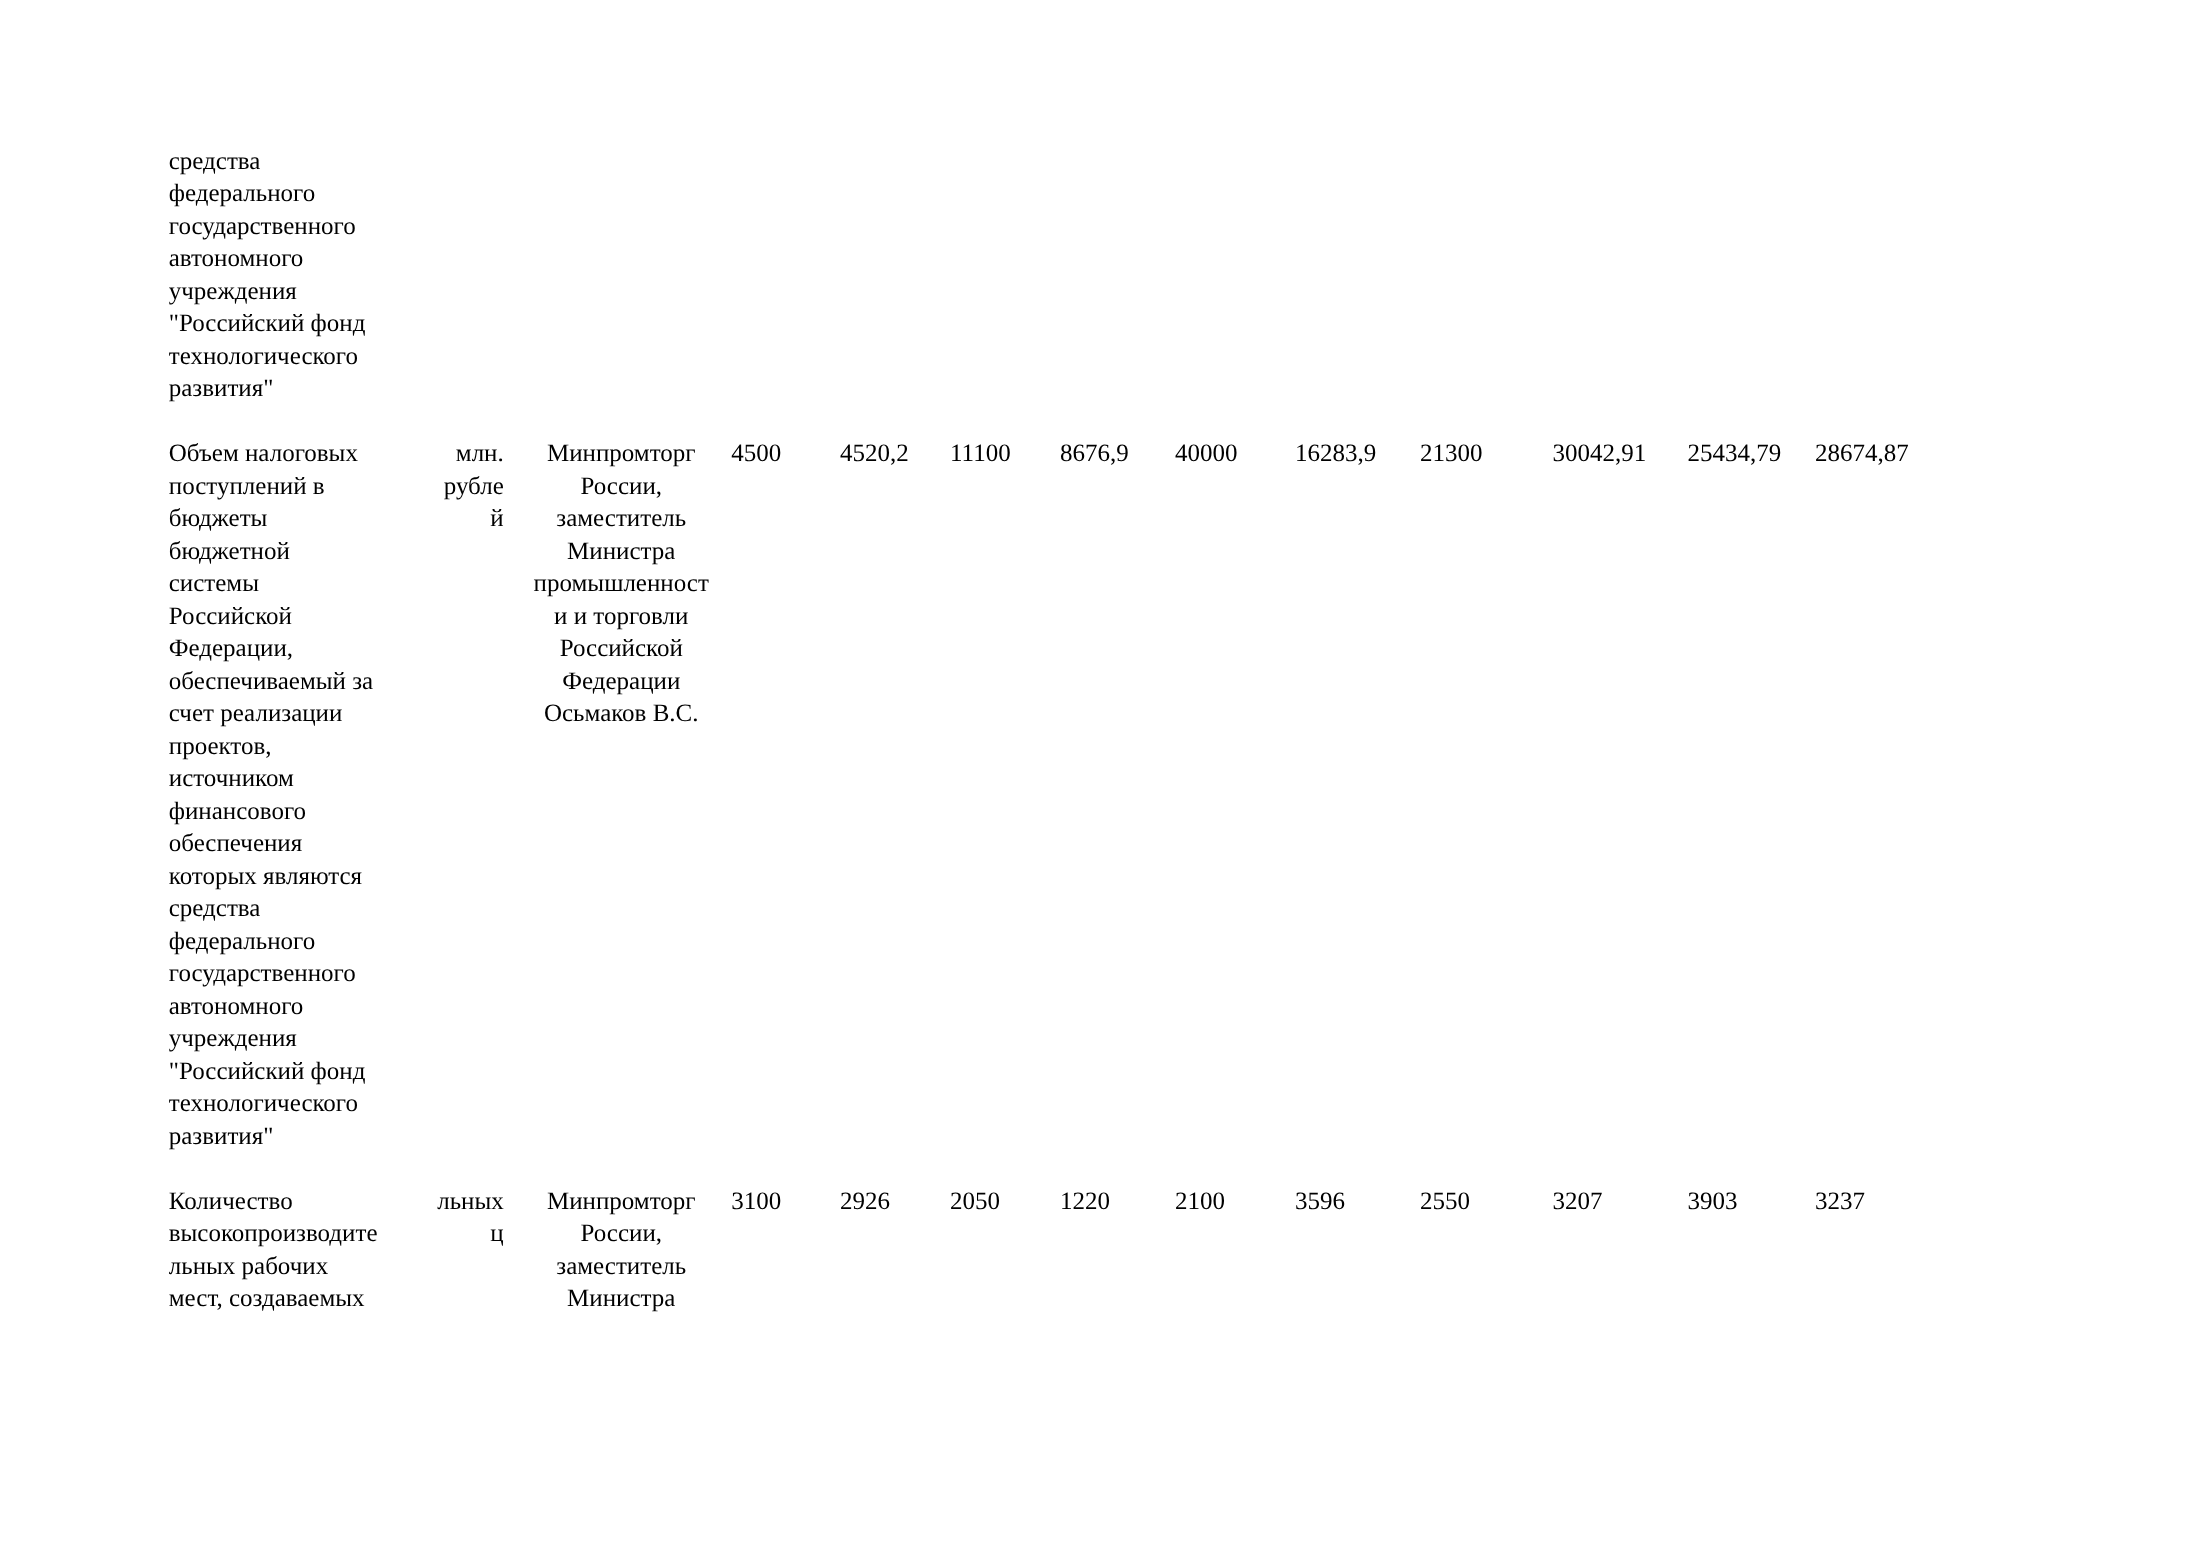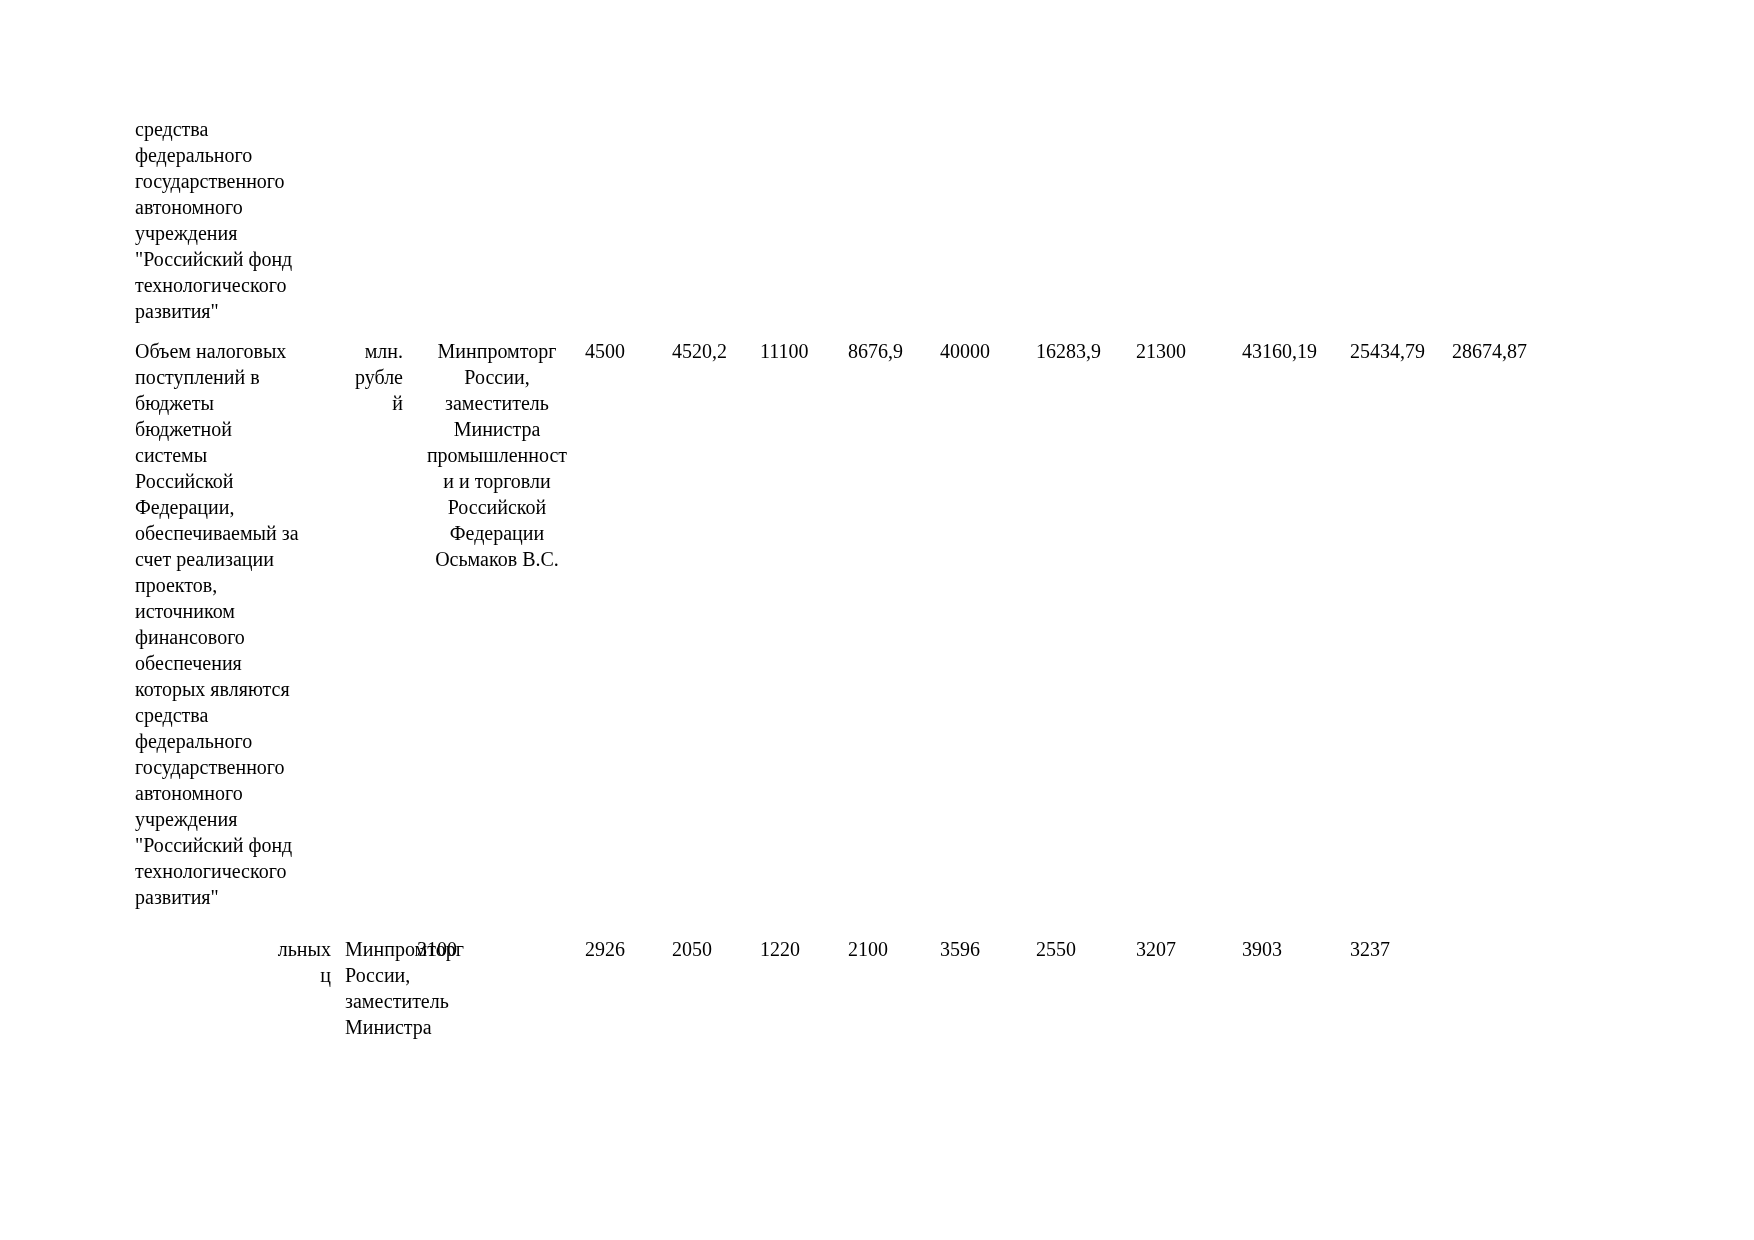--- a/index.html
+++ b/index.html
@@ -16,21 +16,21 @@
     padding: 116px 0 0 135px;
     overflow: hidden;
   }
   .doc-table { width: 1425px; }
   .row {
     display: grid;
     grid-template-columns: 210px 72px 168px 87px 88px 88px 92px 96px 100px 106px 108px 102px 108px;
     align-items: start;
   }
   .row-1 { margin-top: 0; }
-  .row-2 { margin-top: 14px; }
+  .row-2 { margin-top: 26px; }
   .row-3 { margin-top: 26px; }
   .cell { white-space: pre-line; }
   .name { padding-right: 16px; text-align: left; }
   .unit { text-align: right; padding-right: 14px; }
   .resp { padding-right: 8px; text-align: center; }
   .val { text-align: left; }
 </style>
 </head>
 <body>
 
@@ -95,26 +95,30 @@
 Российской
 Федерации
 Осьмаков В.С.</div>
       <div class="cell val">4500</div>
       <div class="cell val">4520,2</div>
       <div class="cell val">11100</div>
       <div class="cell val">8676,9</div>
       <div class="cell val">40000</div>
       <div class="cell val">16283,9</div>
       <div class="cell val">21300</div>
-      <div class="cell val">43160,19</div>
+      <div class="cell val">30042,91</div>
       <div class="cell val">25434,79</div>
       <div class="cell val">28674,87</div>
     </div>
 
     <div class="row row-3">
+      <div class="cell name">Количество
+высокопроизводите
+льных рабочих
+мест, создаваемых</div>
       <div class="cell unit">льных
 ц</div>
       <div class="cell resp">Минпромторг
 России,
 заместитель
 Министра</div>
       <div class="cell val">3100</div>
       <div class="cell val">2926</div>
       <div class="cell val">2050</div>
       <div class="cell val">1220</div>

